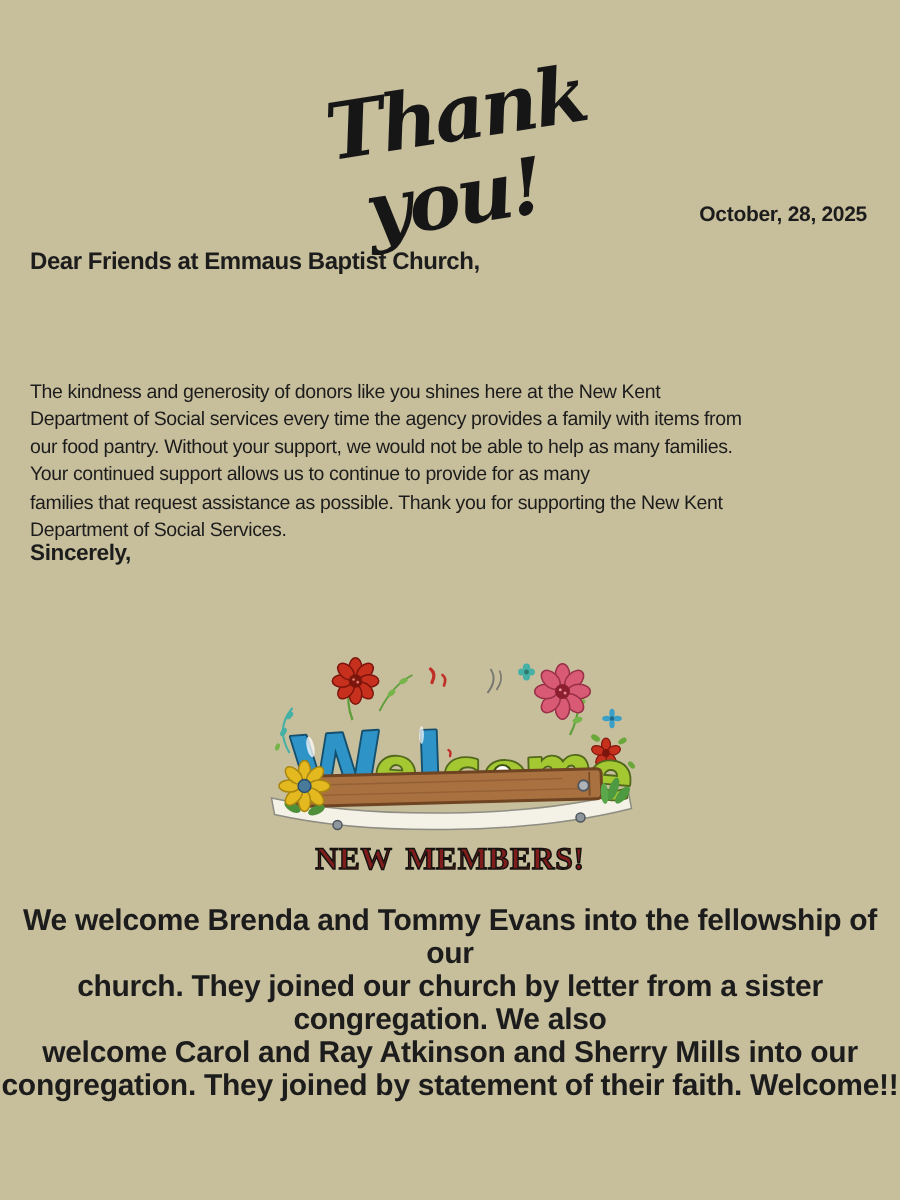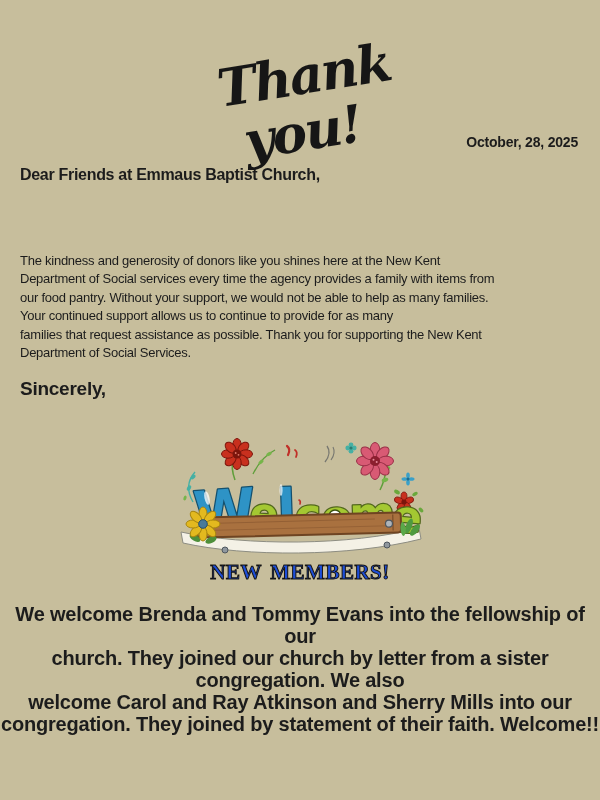--- a/index.html
+++ b/index.html
@@ -18,32 +18,32 @@
     top:134px;right:22px;font-size:14px;font-weight:700;letter-spacing:-0.2px;
   }
   .salutation{
     top:166px;left:20px;font-size:16px;font-weight:700;letter-spacing:-0.3px;
   }
   .letter-body{
     top:204px;left:20px;width:566px;font-size:13px;font-weight:400;
     line-height:18.4px;letter-spacing:-0.25px;white-space:pre-line;margin-top:48px;
   }
   .signature{
-    top:360px;left:20px;font-size:19px;font-weight:700;
+    top:340px;left:20px;font-size:15px;font-weight:700;
     line-height:19px;letter-spacing:-0.25px;white-space:pre-line;text-align:right;
   }
   .welcome-svg{left:175px;top:438px;}
   .balloon{
     font-family:"DejaVu Sans",sans-serif;font-weight:700;
     paint-order:stroke fill;stroke-linejoin:round;stroke-width:2.5px;
   }
   .new-members{
     top:560px;left:0;width:600px;text-align:center;
     font-family:"Liberation Serif",serif;font-weight:700;font-size:21px;
-    letter-spacing:0.5px;word-spacing:3px;color:#1d4ed8;
+    letter-spacing:0.5px;word-spacing:3px;color:#7f1d1d;
     -webkit-text-stroke:1px #151310;
   }
   .announcement{
     top:603px;left:0;width:600px;text-align:center;
     font-size:20px;font-weight:700;line-height:22px;letter-spacing:-0.2px;
     white-space:pre-line;
   }
 </style>
 </head>
 <body>

